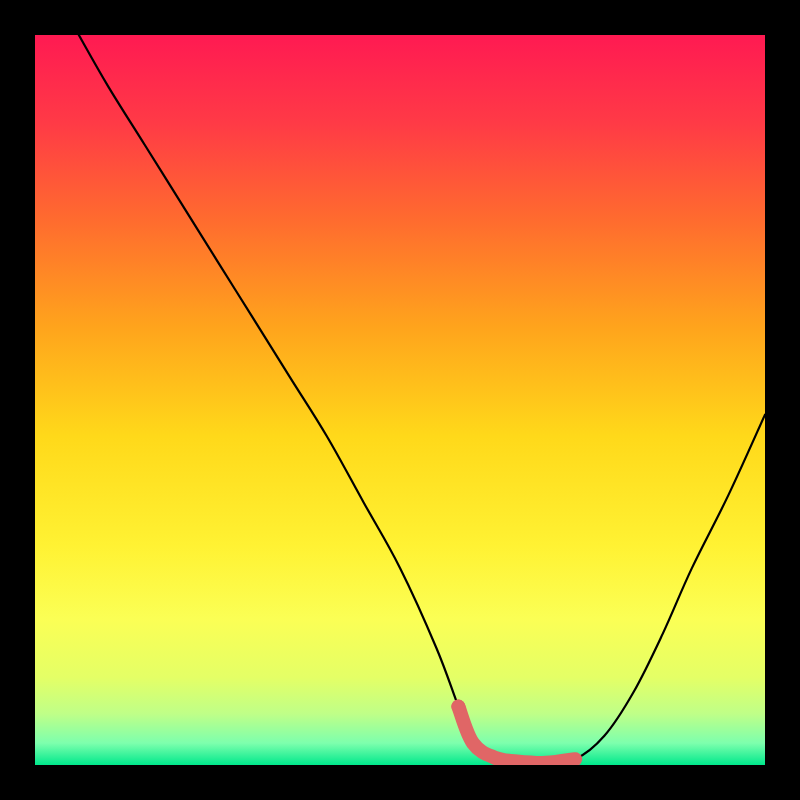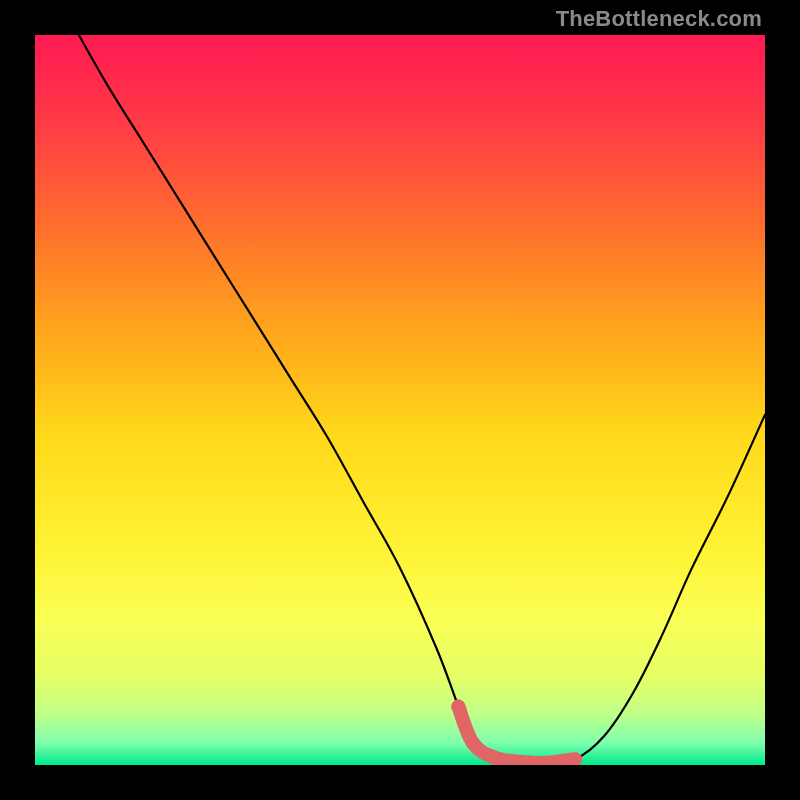--- a/index.html
+++ b/index.html
@@ -78,15 +78,14 @@
     </svg>
 
     <svg class="curve" viewBox="0 0 730 730" preserveAspectRatio="none">
       <path id="main-curve" fill="none" stroke-width="2.2" stroke-linecap="round" d="M 43.8 0 C 49.056 9.197999999999983, 61.174 31.389999999999908, 73 51.09999999999991 C 84.826 70.80999999999992, 96.36 88.47599999999998, 109.5 109.5 C 122.64 130.524, 132.86 146.87599999999998, 146 167.89999999999998 C 159.14 188.92399999999998, 169.36 205.276, 182.5 226.3 C 195.64 247.324, 205.86 263.676, 219 284.7 C 232.14 305.724, 242.35999999999999 322.07599999999996, 255.49999999999997 343.09999999999997 C 268.64 364.12399999999997, 278.86 379.162, 292 401.5 C 305.14 423.838, 315.36 443.548, 328.5 467.2 C 341.64 490.852, 351.86 506.61999999999995, 365 532.9 C 378.14 559.18, 390.98800000000006 588.234, 401.50000000000006 613.2 C 412.01200000000006 638.166, 416.83 654.518, 423.4 671.6 C 429.96999999999997 688.682, 431.43 698.902, 438 708.1 C 444.57 717.298, 452.01599999999996 719.4150000000001, 459.9 722.7 C 467.784 725.985, 472.60200000000003 725.4302, 481.8 726.35 C 490.998 727.2698, 500.48799999999994 728.2041999999999, 510.99999999999994 727.81 C 521.512 727.4158, 529.688 729.0218, 540.2 724.16 C 550.7120000000001 719.2982, 558.888 712.8888, 569.4 700.8 C 579.9119999999999 688.7112, 588.088 675.396, 598.5999999999999 657 C 609.1119999999999 638.604, 617.2879999999999 620.938, 627.8 598.6 C 638.312 576.2620000000001, 645.174 557.866, 657 532.9 C 668.826 507.93399999999997, 680.36 487.49399999999997, 693.5 459.9 C 706.64 432.306, 723.43 394.05400000000003, 730 379.6" stroke="#000000"></path>
       <path id="highlight-curve" fill="none" stroke-width="14" stroke-linecap="round" d="M 423.4 671.6 C 426.02799999999996 678.1700000000001, 431.43 698.902, 438 708.1 C 444.57 717.298, 452.01599999999996 719.4150000000001, 459.9 722.7 C 467.784 725.985, 472.60200000000003 725.4302, 481.8 726.35 C 490.998 727.2698, 500.48799999999994 728.2041999999999, 510.99999999999994 727.81 C 521.512 727.4158, 534.9440000000001 724.817, 540.2 724.16" stroke="#e06666"></path>
       <circle id="highlight-dot" r="7" cx="423.4" cy="671.6" fill="#e06666"></circle>
     </svg>
 
   </div>
 
-  <div class="watermark">TheBottleneck.com</div>
 
 </div>
 
 </body></html>

